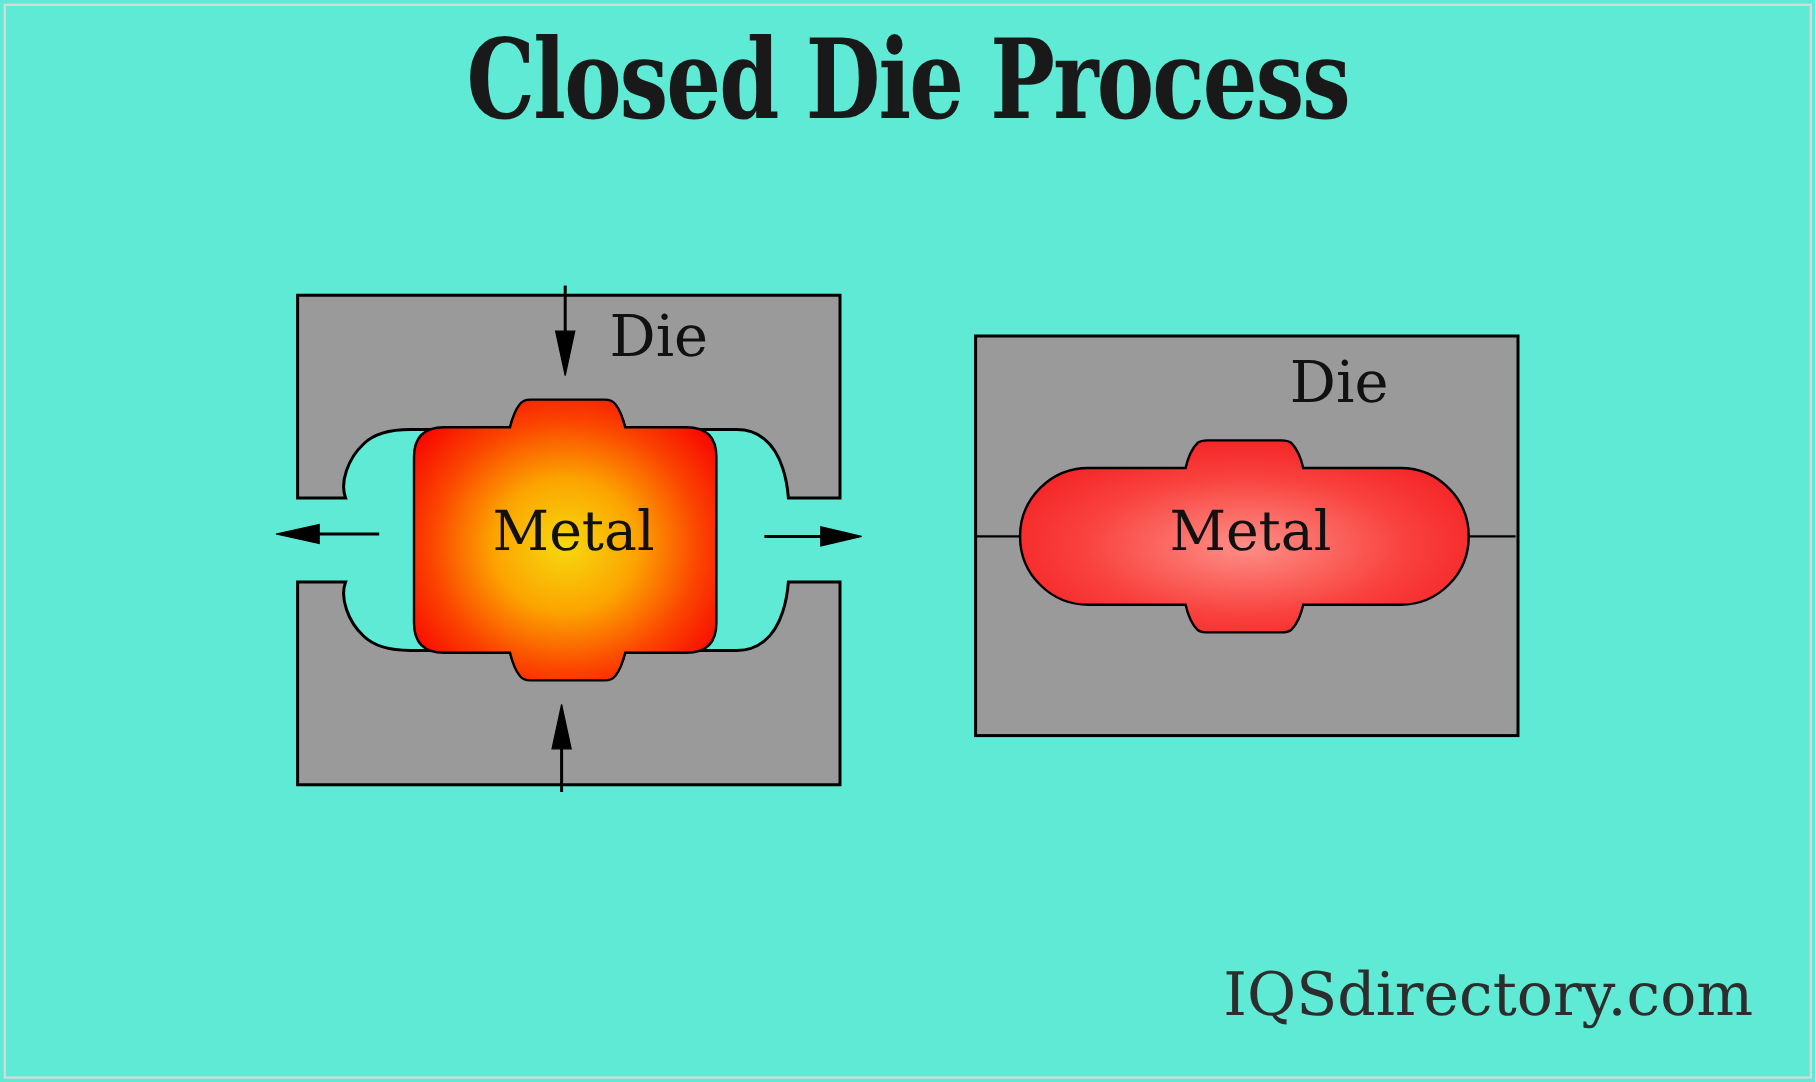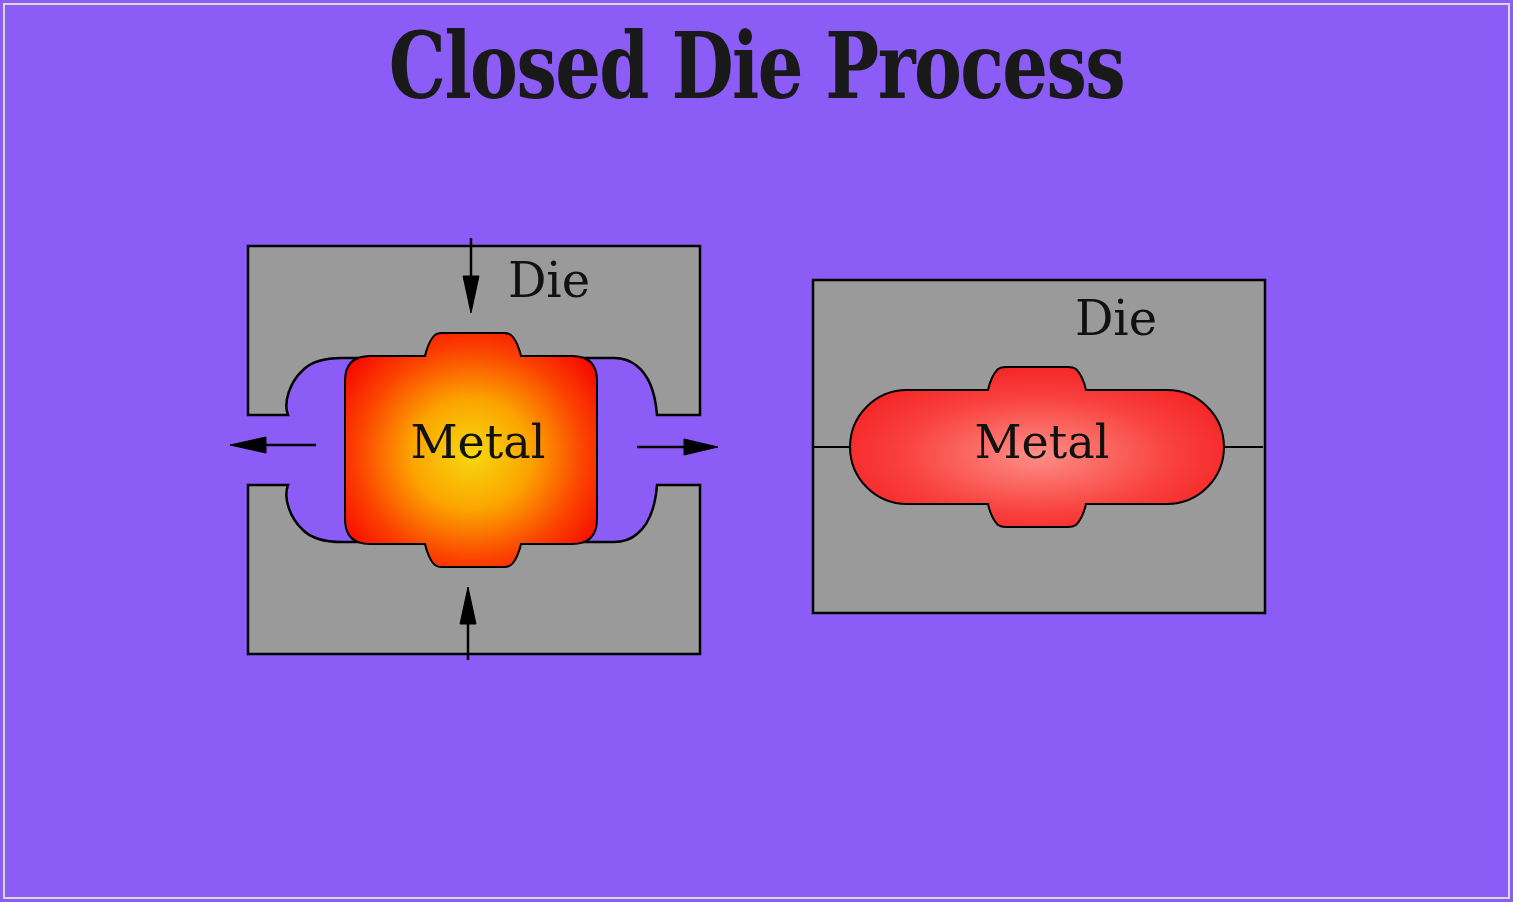--- a/index.html
+++ b/index.html
@@ -1,20 +1,20 @@
 <!DOCTYPE html>
 <html><head>
 <meta charset="utf-8">
 <style>
   html,body{margin:0;padding:0;background:#ffffff;}
   .canvas{
     position:relative;
     width:1513px;
     height:902px;
-    background:#8b5cf6;
+    background:#5eead4;
     overflow:hidden;
     font-family:"DejaVu Serif", serif;
   }
   .frame{
     position:absolute;
     inset:3px;
     border:2px solid #d8d8d8;
     pointer-events:none;
   }
   .title{
@@ -167,15 +167,16 @@
                Q 1001,527 998,525
                C 993,520 990,513 988,504
                L 907,504
                A 57,57 0 0 1 907,390 Z"></path>
 
       <text class="svg-label label-die" x="1116" y="335" text-anchor="middle">Die</text>
       <text class="svg-label label-metal" x="1042" y="458" text-anchor="middle">Metal</text>
     </g>
   </svg>
 
+  <div class="watermark">IQSdirectory.com</div>
 
   <div class="frame"></div>
 </div>
 
 </body></html>

